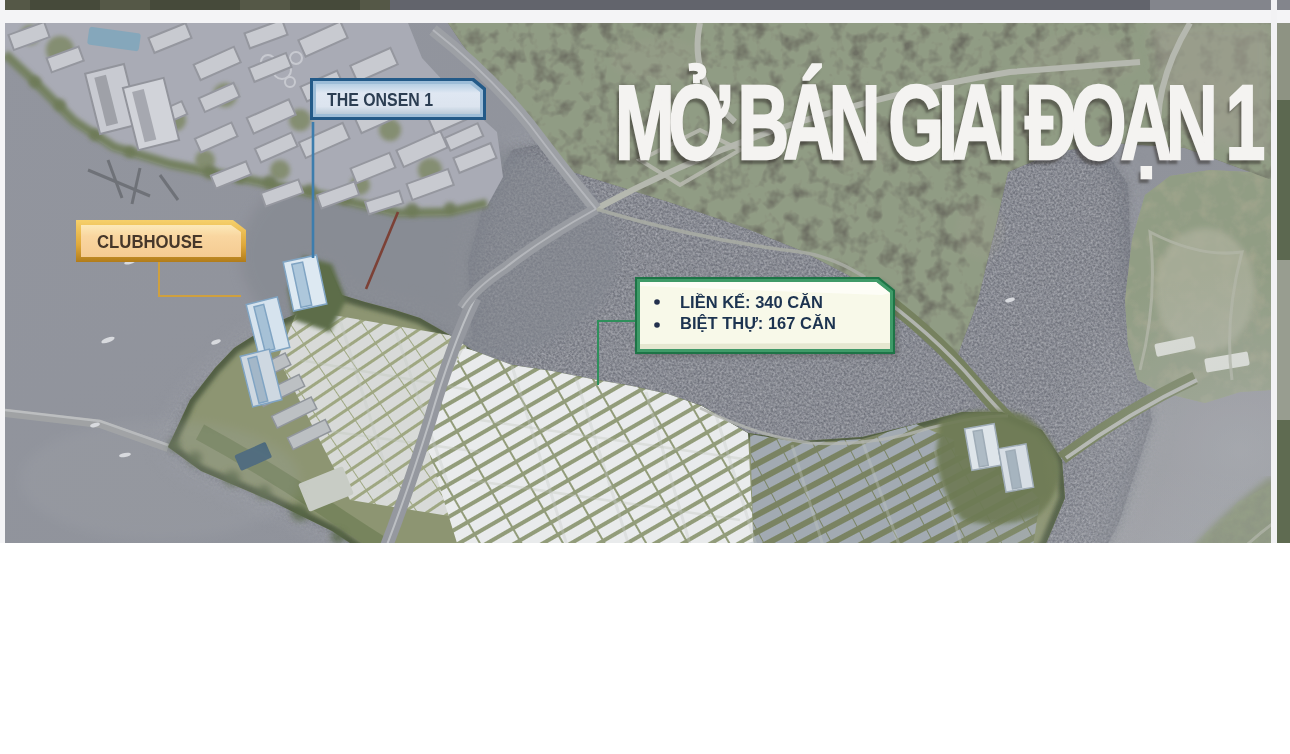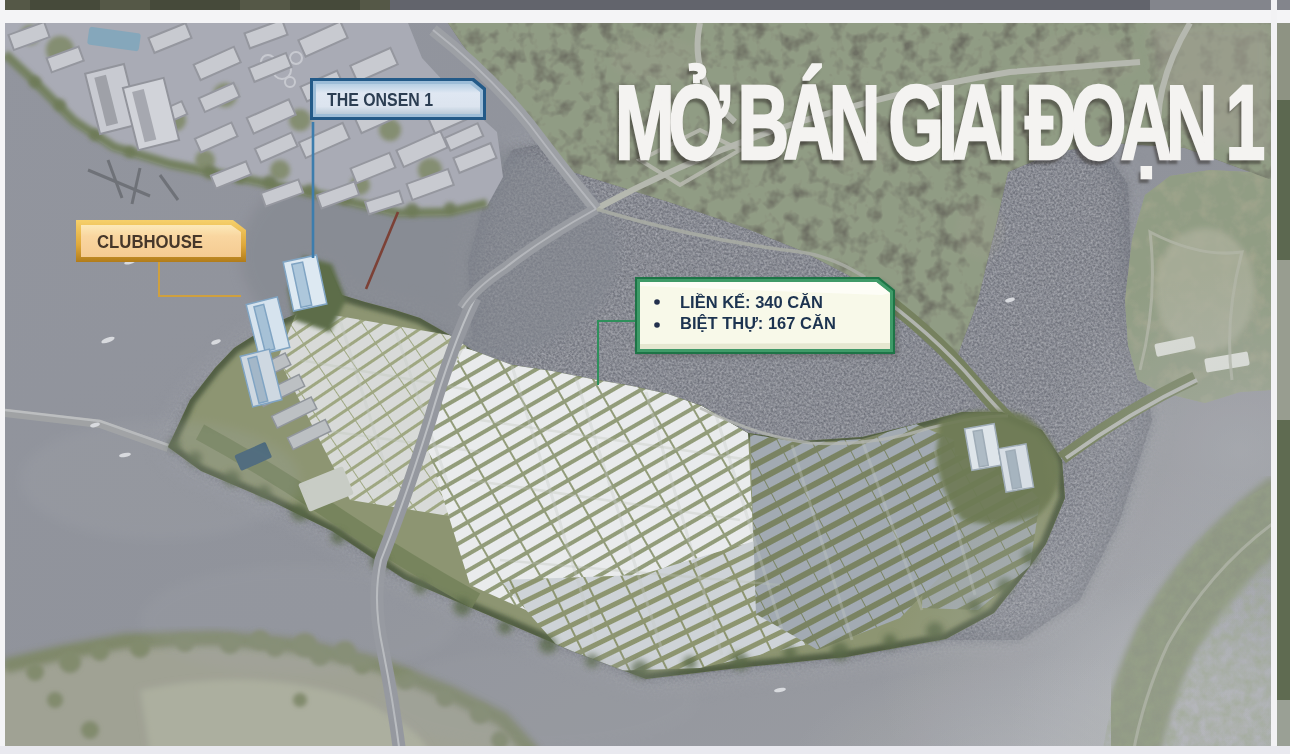--- a/index.html
+++ b/index.html
@@ -1,16 +1,16 @@
 <!DOCTYPE html>
 <html><head>
 <meta charset="utf-8">
 <style>
   html,body{margin:0;padding:0;}
-  .page{position:relative;width:1290px;height:754px;background:#3b82f6;overflow:hidden;
+  .page{position:relative;width:1290px;height:543px;background:#3b82f6;overflow:hidden;
         font-family:"Liberation Sans",sans-serif;}
   .scene{position:absolute;left:0;top:0;}
   .title{position:absolute;left:615px;top:62px;color:#f4f3f1;
          font-size:106px;font-weight:bold;white-space:nowrap;letter-spacing:-9px;
          transform:scaleX(0.676);transform-origin:left top;
          -webkit-text-stroke:2.4px #f4f3f1;
          text-shadow:-4px 5px 3px rgba(45,42,38,0.5);}
   .lbl{position:absolute;box-sizing:border-box;}
 </style>
 </head>

